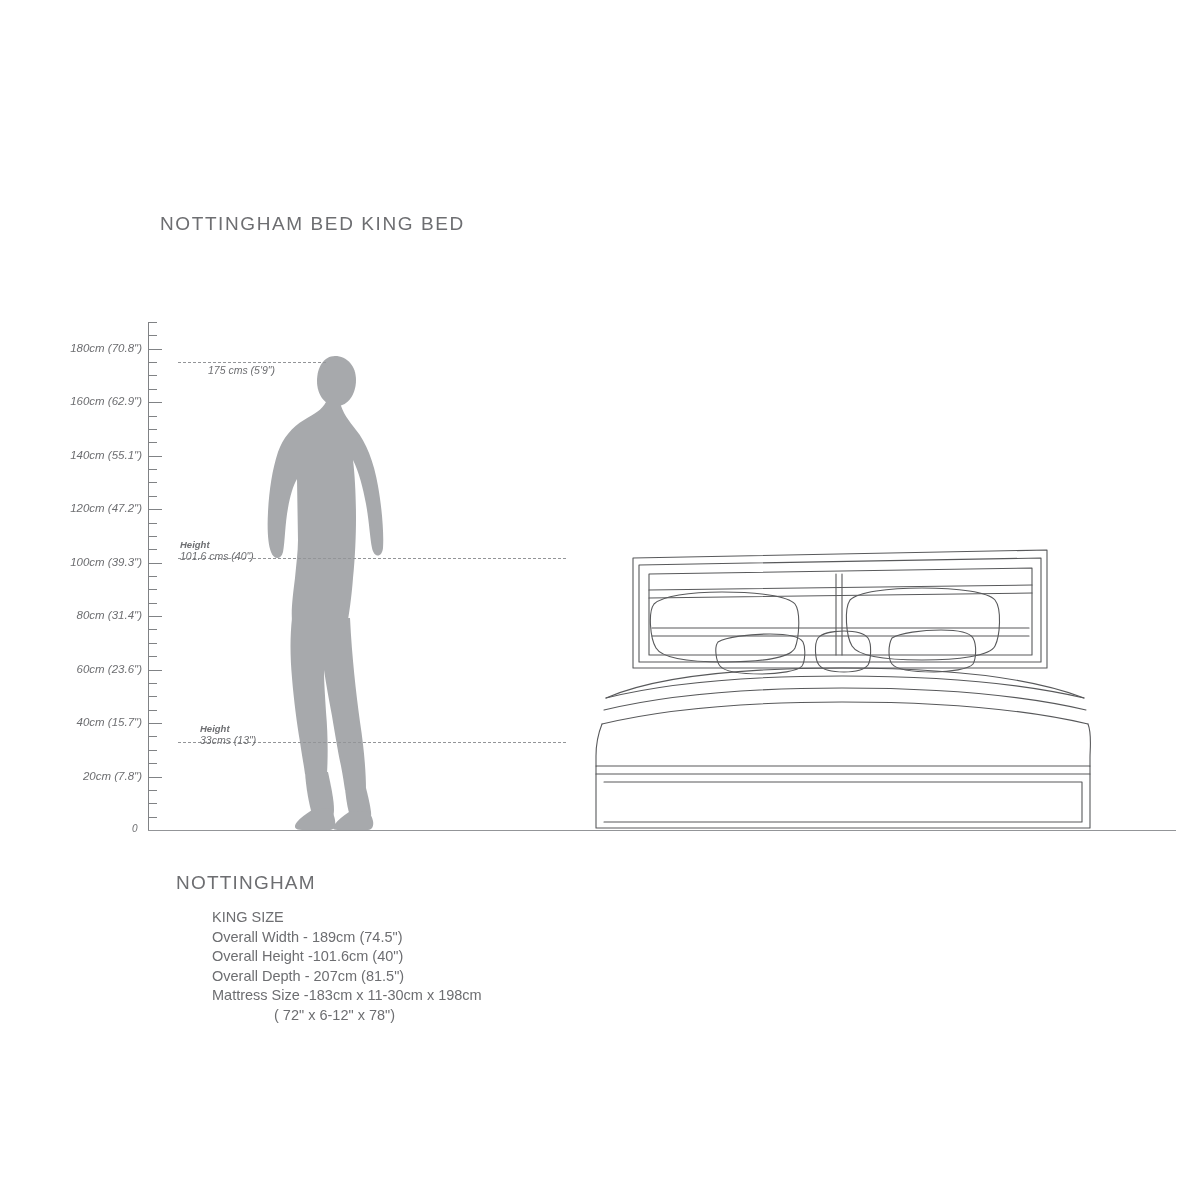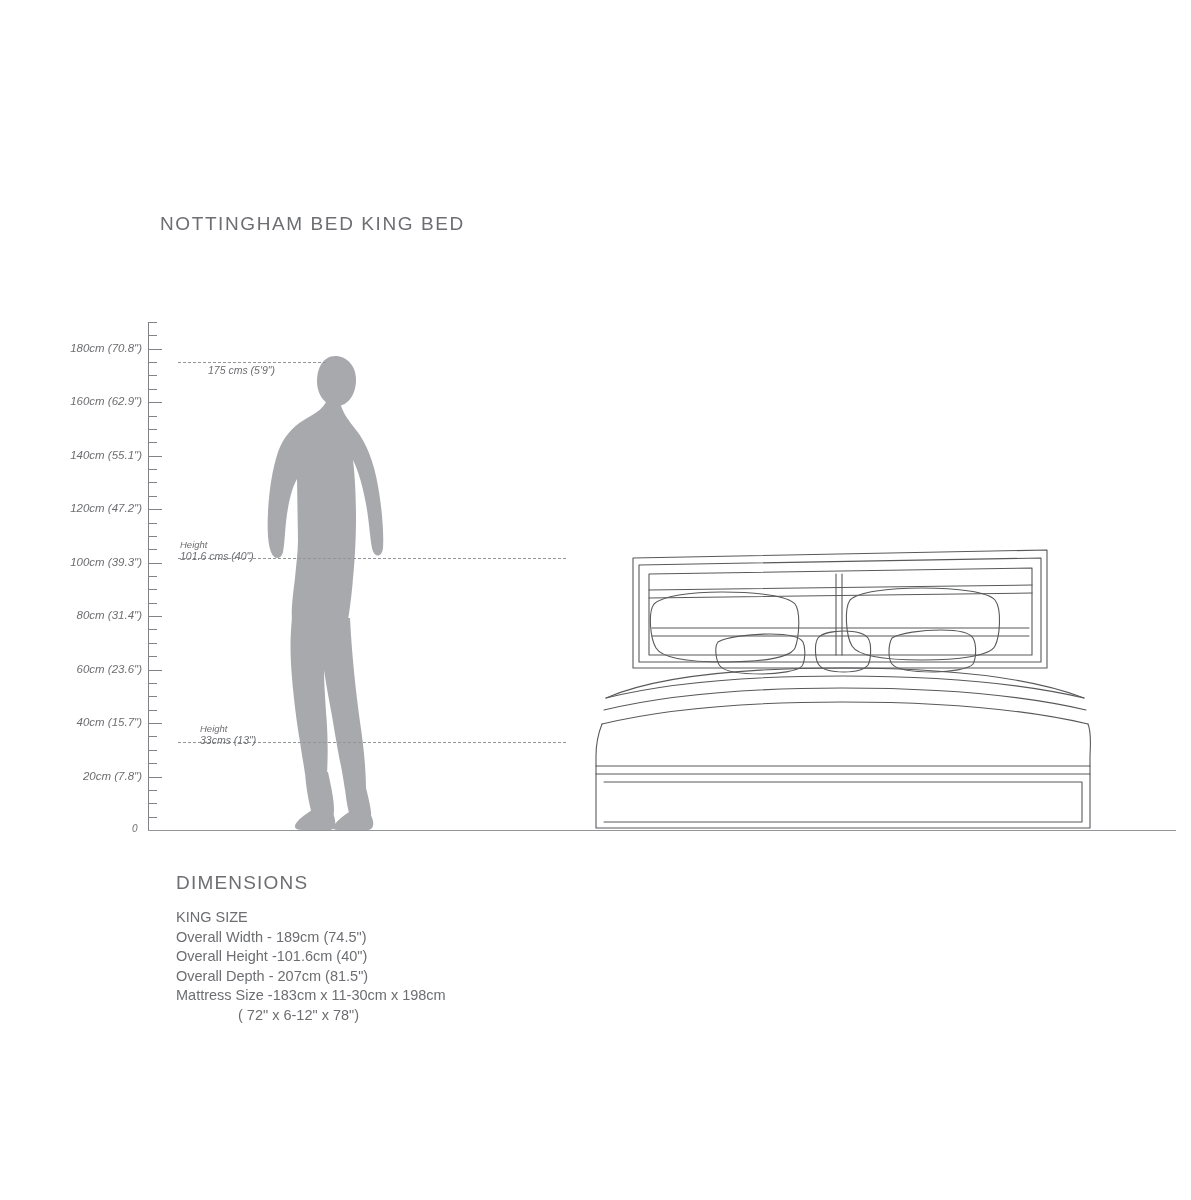--- a/index.html
+++ b/index.html
@@ -84,20 +84,21 @@
     position: absolute;
     font-size: 10.5px;
     font-style: italic;
     color: #6d6e71;
     white-space: nowrap;
   }
   .guide-caption .cap-title {
     display: block;
     font-size: 9.5px;
     font-style: italic;
+    font-weight: bold;
   }
 
   
   #ground {
     position: absolute;
     left: 148px;
     top: 830px;
     width: 1028px;
     height: 1px;
     background: #939598;
@@ -130,20 +131,21 @@
     font-size: 19px;
     letter-spacing: 1.2px;
     color: #6d6e71;
     margin-bottom: 14px;
   }
   #dimensions .dim-line {
     font-size: 14.5px;
     color: #6d6e71;
     line-height: 19.5px;
     white-space: nowrap;
+    margin-left: 36px;
   }
   #dimensions .dim-line.indent {
     padding-left: 62px;
   }
 </style>
 </head>
 <body>
 
 <div class="page">
 
@@ -352,21 +354,21 @@
     <div class="ruler-label" style="left: 52px; top: 662.579px;">60cm (23.6")</div>
     <div class="ruler-label" style="left: 52px; top: 716.053px;">40cm (15.7")</div>
     <div class="ruler-label" style="left: 52px; top: 769.526px;">20cm (7.8")</div>
     <div class="guide" style="left: 178px; top: 362.105px; width: 148px;"></div>
     <div class="guide-caption" style="left: 208px; top: 364.105px;"><span>175 cms (5'9")</span></div>
     <div class="guide" style="left: 178px; top: 558.354px; width: 388px;"></div>
     <div class="guide-caption" style="left: 180px; top: 539.354px;"><span class="cap-title">Height</span><span>101.6 cms (40")</span></div>
     <div class="guide" style="left: 178px; top: 741.768px; width: 388px;"></div>
     <div class="guide-caption" style="left: 200px; top: 722.768px;"><span class="cap-title">Height</span><span>33cms (13")</span></div>
     <div id="dimensions">
-      <div class="dim-head">DIMENSIONS</div>
+      <div class="dim-head">NOTTINGHAM</div>
       <div class="dim-line">KING SIZE</div>
       <div class="dim-line">Overall Width - 189cm (74.5")</div>
       <div class="dim-line">Overall Height -101.6cm (40")</div>
       <div class="dim-line">Overall Depth - 207cm (81.5")</div>
       <div class="dim-line">Mattress Size -183cm x 11-30cm x 198cm</div>
       <div class="dim-line indent">( 72" x 6-12" x 78")</div>
     </div>
   </div>
 
 </body></html>

